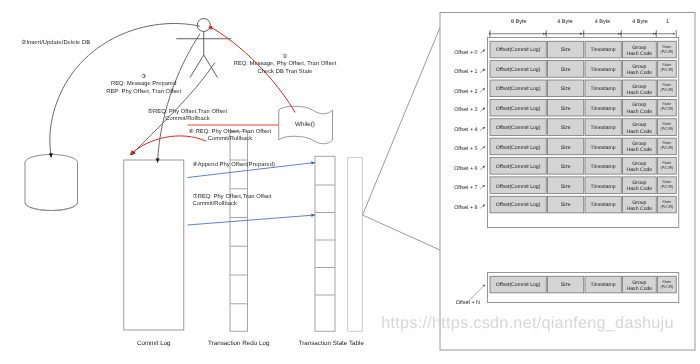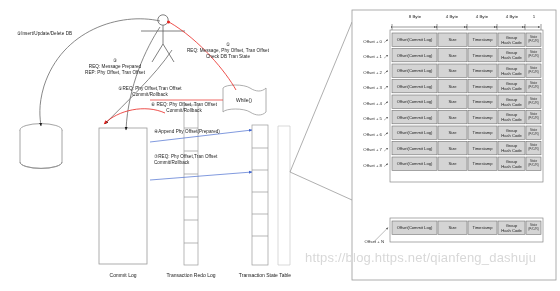--- a/index.html
+++ b/index.html
@@ -361,13 +361,13 @@
 (P/C/R)</div>
     <div class="cell-txt" style="left: 392px; width: 45px; top: 225.15px;">Offset(Commit Log)</div>
     <div class="cell-txt" style="left: 438px; width: 29px; top: 225.15px;">Size</div>
     <div class="cell-txt" style="left: 468px; width: 29px; top: 225.15px;">Timestamp</div>
     <div class="cell-txt" style="left: 498px; width: 27px; top: 222.65px;">Group
 Hash Code</div>
     <div class="cell-txt tiny" style="left: 526px; width: 15px; top: 223.85px;">State
 (P/C/R)</div>
   </div>
 
-<div class="watermark" style="left:305px; top:250px;">https://blog.https.net/qianfeng_dashuju</div>
+<div class="watermark" style="left:305px; top:250px;">https://https.csdn.net/qianfeng_dashuju</div>
 
 </body></html>

